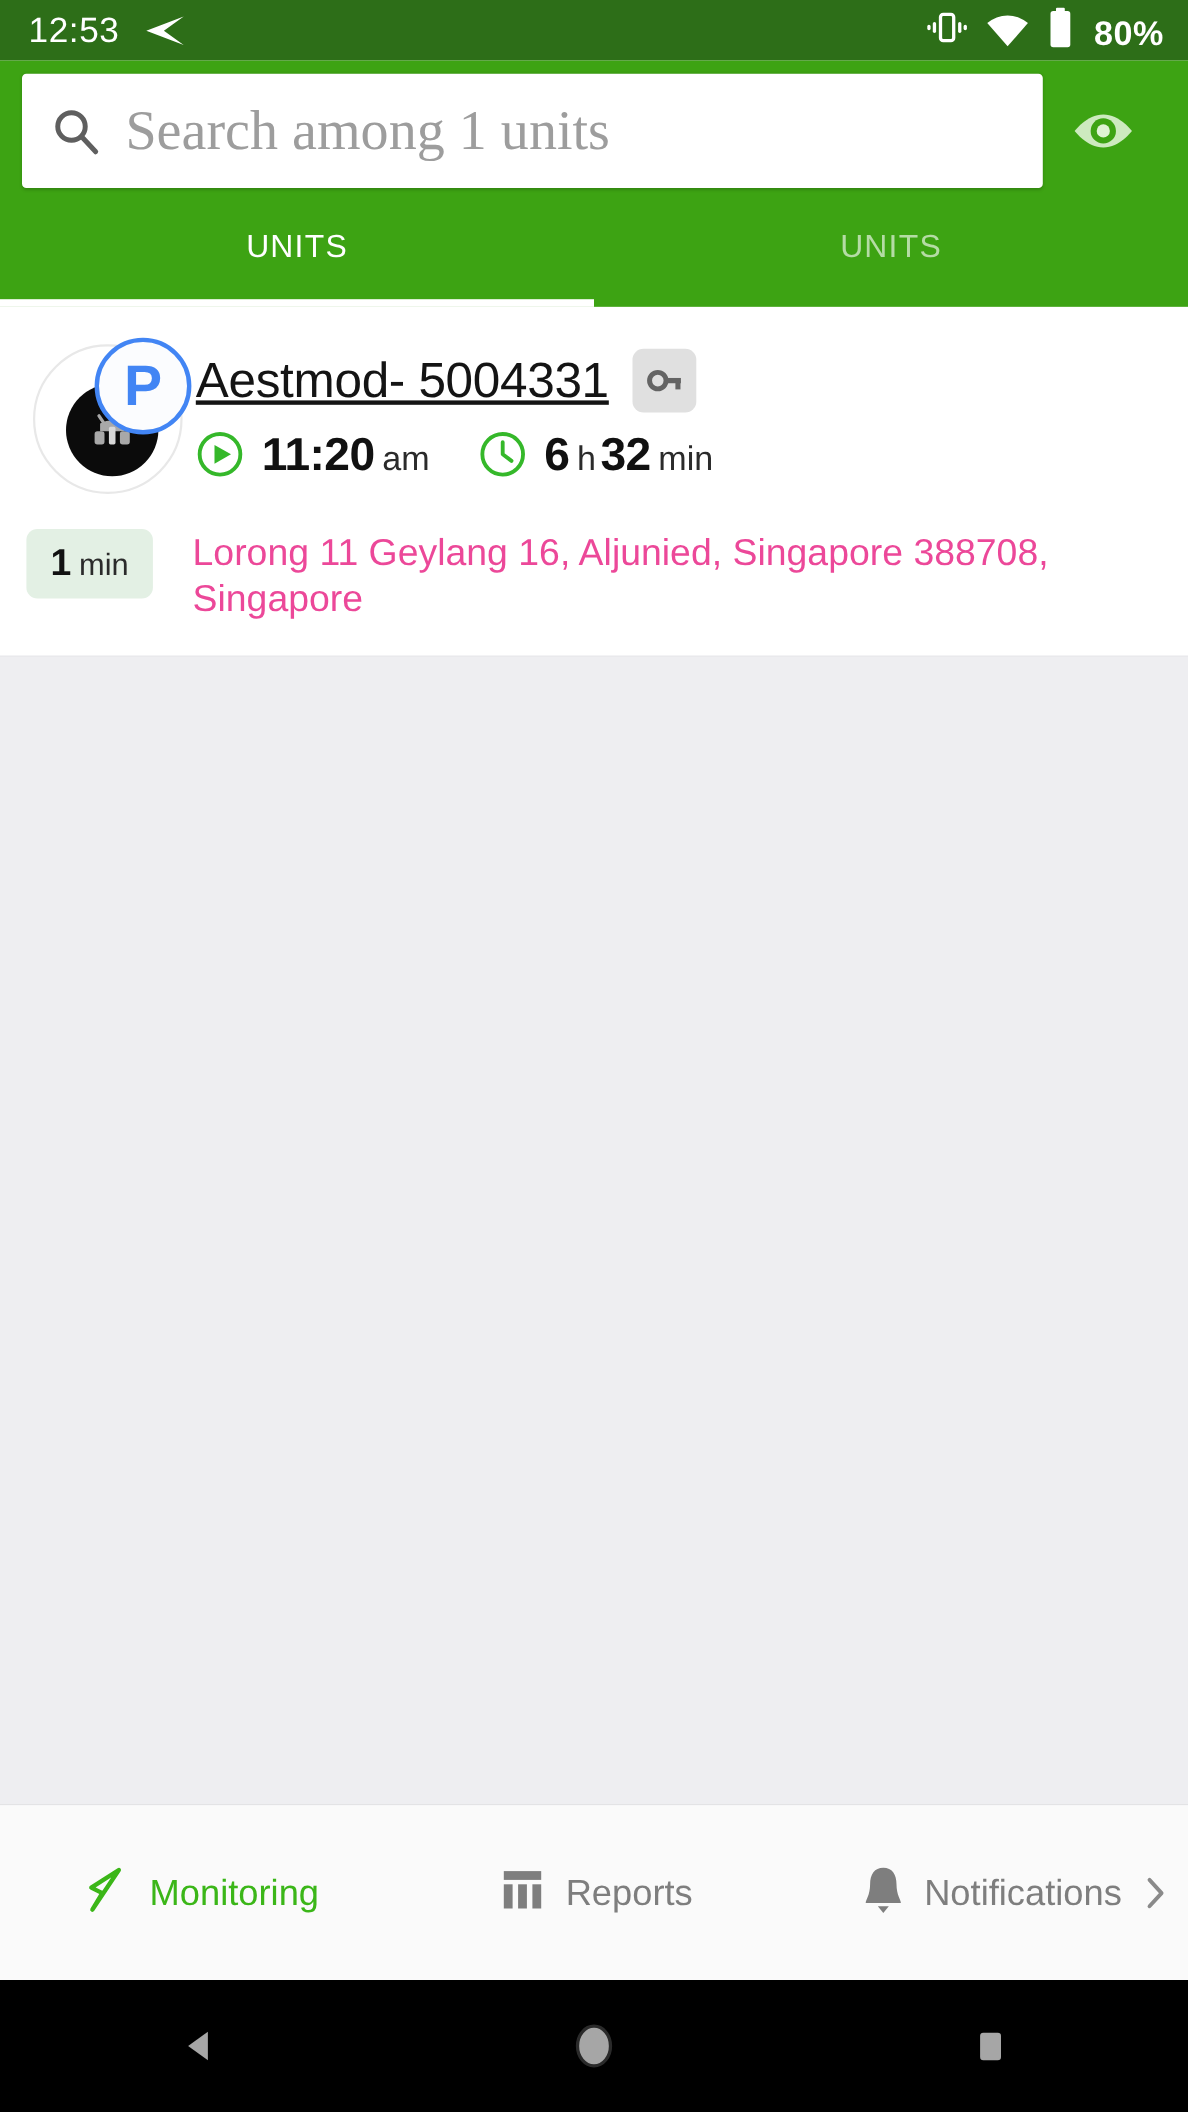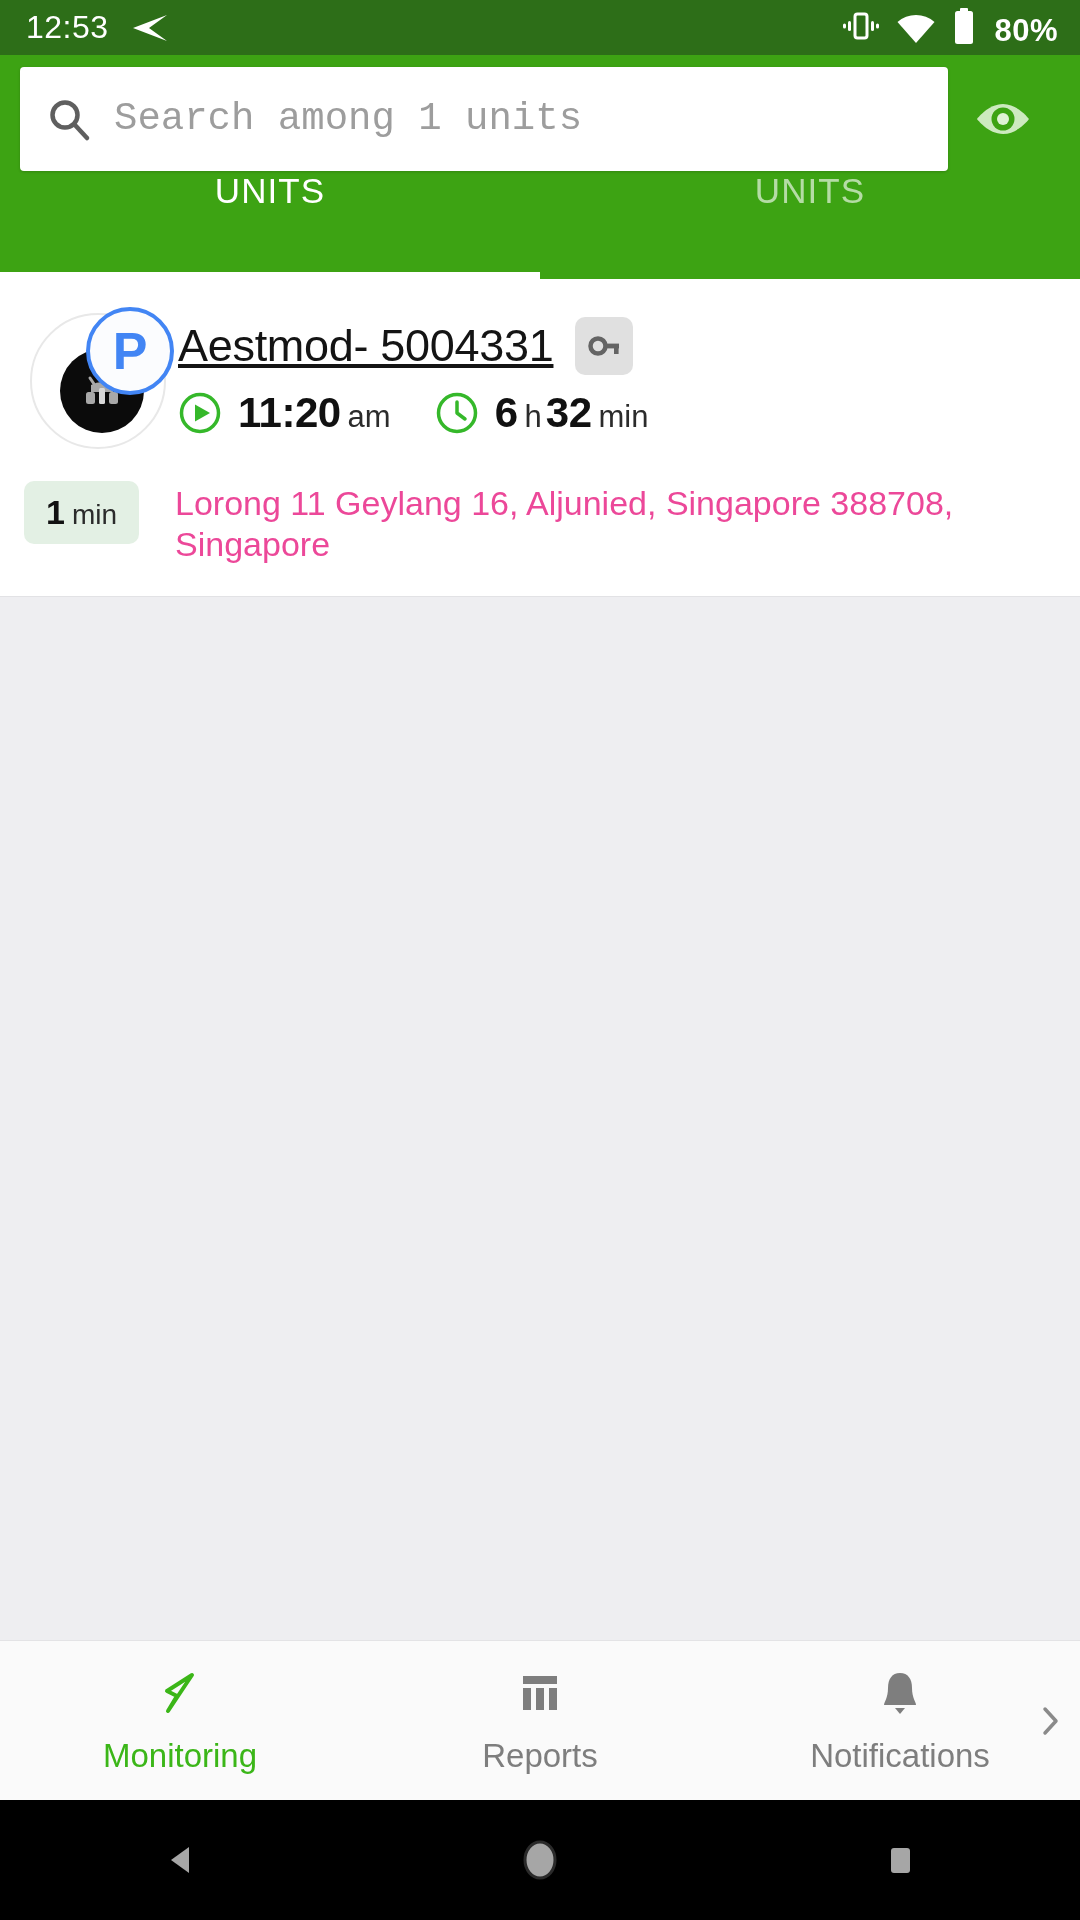--- a/index.html
+++ b/index.html
@@ -26,32 +26,32 @@
   .appbar { background: #3da313; flex: 0 0 none; }
   .searchrow { display: flex; align-items: center; padding: 12px 22px 0 20px; height: 116px; }
   .searchbox {
     flex: 1; height: 104px; background: #fff; border-radius: 4px;
     display: flex; align-items: center; padding: 0 26px;
     box-shadow: 0 1px 3px rgba(0,0,0,.18);
   }
   .search-icon { flex: 0 0 auto; display: flex; align-items: center; margin-right: 22px; }
   .search-input {
     flex: 1; border: none; outline: none; background: transparent;
-    font-family: Liberation Mono, monospace; font-size: 39px; color: #222;
+    font-family: Liberation Serif, serif; font-size: 51px; color: #222;
   }
   .search-input::placeholder { color: #9d9d9d; }
   .eye-btn {
     width: 110px; height: 104px; display: flex; align-items: center; justify-content: center;
   }
 
   
   .tabs { display: flex; height: 108px; }
   .tab {
-    flex: 1; display: flex; align-items: flex-start; justify-content: center;
-    font-size: 35px; font-weight: 500; letter-spacing: 1.1px;
+    flex: 1; display: flex; align-items: center; justify-content: center;
+    font-size: 29px; font-weight: 500; letter-spacing: 1.1px;
     color: rgba(255,255,255,.62); position: relative;
   }
   .tab.active { color: #ffffff; }
   .tab-underline {
     position: absolute; left: 0; bottom: 0; width: 100%; height: 7px; background: #ffffff;
   }
 
   
   .content { flex: 1; background: #eeeef1; overflow: hidden; position: relative; }
 
@@ -105,21 +105,21 @@
     flex: 1; margin-left: 36px; font-size: 34px; line-height: 1.22;
     color: #ec4899; padding-top: 2px;
   }
 
   
   .bottomnav {
     flex: 0 0 160px; background: #fafafa; border-top: 1px solid #e3e3e5;
     display: flex; align-items: center; position: relative;
   }
   .navitem {
-    flex: 1; display: flex; flex-direction: column; align-items: center; justify-content: center;
+    flex: 1; display: flex; flex-direction: row; align-items: center; justify-content: center;
     gap: 14px;
   }
   .navitem .navlabel { font-size: 33px; color: #7e7e7e; }
   .navitem.active .navlabel { color: #3bb618; }
   .nav-chevron {
     position: absolute; right: 14px; top: 50%; transform: translateY(-50%);
     display: flex; align-items: center;
   }
 
   

